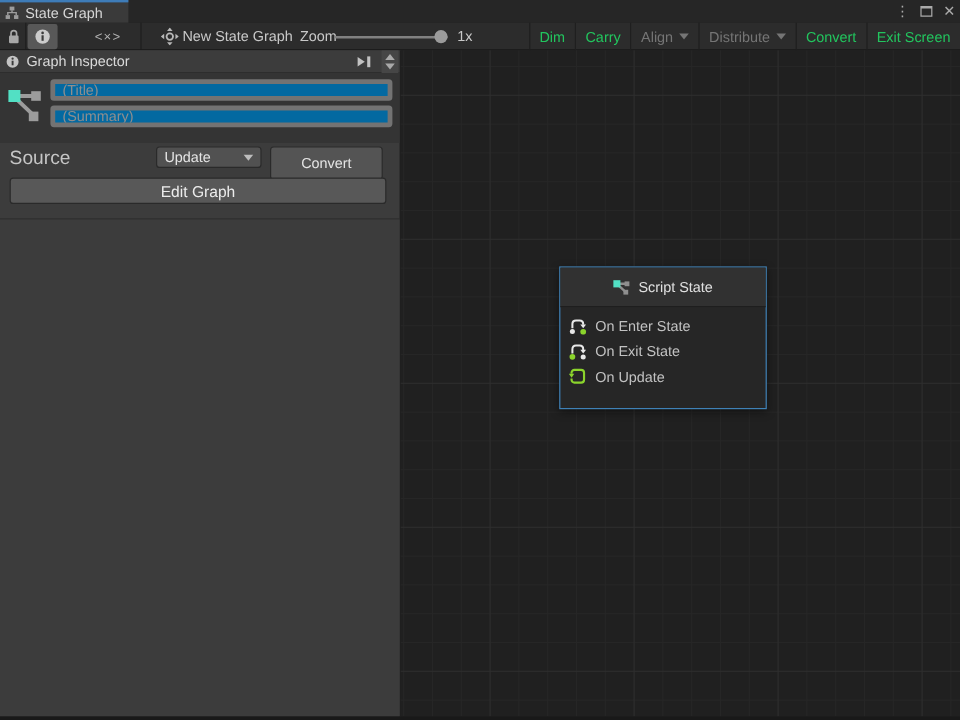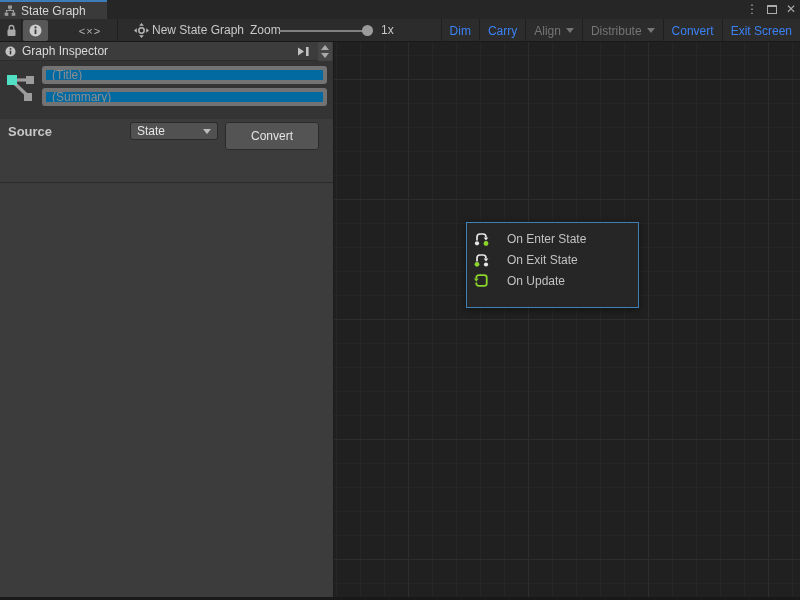--- a/index.html
+++ b/index.html
@@ -22,21 +22,21 @@
   .tb-sep { position:absolute; top:0; width:1px; height:22px; background:#1f1f1f; }
   .tb-btn { position:absolute; top:1px; height:21px; display:flex; align-items:center; justify-content:center; }
   .tb-info { left:23px; width:25px; background:#585858; border-radius:2px; }
   .tb-lock { left:2px; width:19px; }
   .tb-code { left:68px; width:44px; font-size:11px; color:#b4b4b4; letter-spacing:1px; }
   .tb-move { left:133px; width:16px; }
   .tb-text { position:absolute; top:0; height:23px; line-height:23px; font-size:12px; color:#c9c9c9; white-space:nowrap; }
   .slider-track { position:absolute; left:279px; top:11px; width:94px; height:2px; background:#818181; border-radius:1px; }
   .slider-handle { position:absolute; left:362px; top:6px; width:11px; height:11px; border-radius:50%; background:#9b9b9b; }
   .tb-right { position:absolute; right:0; top:0; height:23px; display:flex; }
-  .tb-rbtn { height:23px; line-height:22px; font-size:12px; color:#3b82f6; padding:0 8px;
+  .tb-rbtn { height:23px; line-height:22px; font-size:12px; color:#22c55e; padding:0 8px;
              border-left:1px solid #1f1f1f; display:flex; align-items:center; gap:5px; white-space:nowrap; }
   .tb-rbtn.disabled { color:#757575; }
   .caret { width:0; height:0; border-left:4px solid transparent; border-right:4px solid transparent;
            border-top:5px solid #bdbdbd; }
   .tb-rbtn.disabled .caret { border-top-color:#757575; }
 
   
   .inspector { position:absolute; left:0; top:42px; width:334px; height:555px; background:#3c3c3c;
                border-right:1px solid #1c1c1c; }
   .insp-header { position:absolute; left:0; top:0; width:100%; height:19px; background:#3c3c3c;
@@ -49,21 +49,21 @@
 
   .insp-fields { position:absolute; left:0; top:19px; width:100%; height:58px; background:#343434; }
   .graph-icon-big { position:absolute; left:6px; top:7px; }
   .field { position:absolute; left:42px; width:285px; height:18px; background:#0369a1;
            border:4px solid #737373; border-radius:3px; color:#cfcfcf; font-size:12px;
            font-family:"Liberation Sans", sans-serif; padding:0 6px; outline:none; }
   .field::placeholder { color:#8e8e8e; opacity:1; }
   .field.title { top:5px; }
   .field.summary { top:27px; }
 
-  .src-label { position:absolute; left:8px; top:82px; font-size:13px; color:#c6c6c6;font-weight:bold; }
+  .src-label { position:absolute; left:8px; top:82px; font-size:16px; color:#c6c6c6; }
   .dropdown { position:absolute; left:130px; top:80px; width:88px; height:18px; background:#515151;
               border:1px solid #2a2a2a; border-radius:3px; display:flex; align-items:center;
               padding-left:6px; font-size:12px; color:#e4e4e4; }
   .dropdown .caret { position:absolute; right:6px; }
   .btn { background:#545454; border:1px solid #2a2a2a; border-radius:3px; color:#e4e4e4;
          font-size:12px; display:flex; align-items:center; justify-content:center; }
   .convert { position:absolute; left:225px; top:80px; width:94px; height:28px; }
   .edit-graph { position:absolute; left:8px; top:106px; width:314px; height:22px; background:#585858; font-size:13px; color:#ececec; }
   .insp-divider { position:absolute; left:0; top:140px; width:100%; height:1px; background:#2b2b2b; }
   .insp-lower { position:absolute; left:0; top:141px; width:100%; bottom:0; background:#3c3c3c; }
@@ -78,21 +78,21 @@
     background-size:120px 120px, 120px 120px, 24px 24px, 24px 24px;
     background-position:74px 37px, 74px 37px, 2px 13px, 2px 13px; }
 
   
   .node { position:absolute; left:132px; top:180px; width:173px; background:#262626;
           border:1px solid #3f81b6; box-shadow:0 2px 7px rgba(0,0,0,0.45); }
   .node-header { height:33px; background:#313131; border-bottom:1px solid #1e1e1e;
                  display:flex; align-items:center; justify-content:center; gap:7px; }
   .node-title { font-size:12px; color:#e0e0e0; }
   .node-body { padding:5px 0 16px 0; }
-  .event-row { height:21px; display:flex; align-items:center; gap:18px; padding-left:7px; }
+  .event-row { height:21px; display:flex; align-items:center; gap:7px; padding-left:7px; }
   .event-label { font-size:12px; color:#c2c2c2; }
 
   .bottom-edge { position:absolute; left:0; bottom:0; width:800px; height:3px; background:#191919; }
 </style>
 </head>
 <body>
 
 <div class="titlebar">
   <div class="tab">
     <svg width="12" height="12">
@@ -197,32 +197,45 @@
       <rect x="1" y="7" width="10" height="10" fill="#52e0c4"></rect>
       <rect x="20" y="8" width="8" height="8" fill="#9c9c9c"></rect>
       <rect x="18" y="25" width="8" height="8" fill="#9c9c9c"></rect>
     </svg>
     <input class="field title" placeholder="(Title)" style="">
     <input class="field summary" placeholder="(Summary)" style="">
   </div>
 
   <span class="src-label">Source</span>
   <div class="dropdown">
-    <span>State</span>
+    <span>Update</span>
     <span class="caret"></span>
   </div>
   <div class="btn convert">
     <span>Convert</span>
   </div>
+  <div class="btn edit-graph">
+    <span>Edit Graph</span>
+  </div>
   <div class="insp-divider"></div>
   <div class="insp-lower"></div>
 </div>
 
 <div class="canvas">
   <div class="node">
+    <div class="node-header">
+      <svg width="14" height="14">
+        <line x1="3" y1="4.5" x2="11" y2="4.5" stroke="#8f8f8f" stroke-width="2"></line>
+        <line x1="3" y1="4.5" x2="10.5" y2="11.5" stroke="#8f8f8f" stroke-width="2"></line>
+        <rect x="0" y="1.5" width="6" height="6" fill="#52e0c4"></rect>
+        <rect x="9.5" y="2.5" width="4" height="4" fill="#8f8f8f"></rect>
+        <rect x="8.5" y="9.5" width="4" height="4" fill="#8f8f8f"></rect>
+      </svg>
+      <span class="node-title">Script State</span>
+    </div>
     <div class="node-body">
       <div class="event-row">
         <svg width="15" height="15" viewBox="0 0 15 15">
           <path d="M3 9.5V6q0-3 3-3h3q3 0 3 3v0.6" stroke="#e8e8e8" stroke-width="1.7" fill="none"></path>
           <path d="M9.6 6.4h4.8L12 9.6z" fill="#e8e8e8"></path>
           <circle cx="3" cy="12.3" r="2.1" fill="#e8e8e8"></circle>
           <circle cx="12" cy="12.5" r="2.4" fill="#8bd42c"></circle>
         </svg>
         <span class="event-label">On Enter State</span>
       </div>

